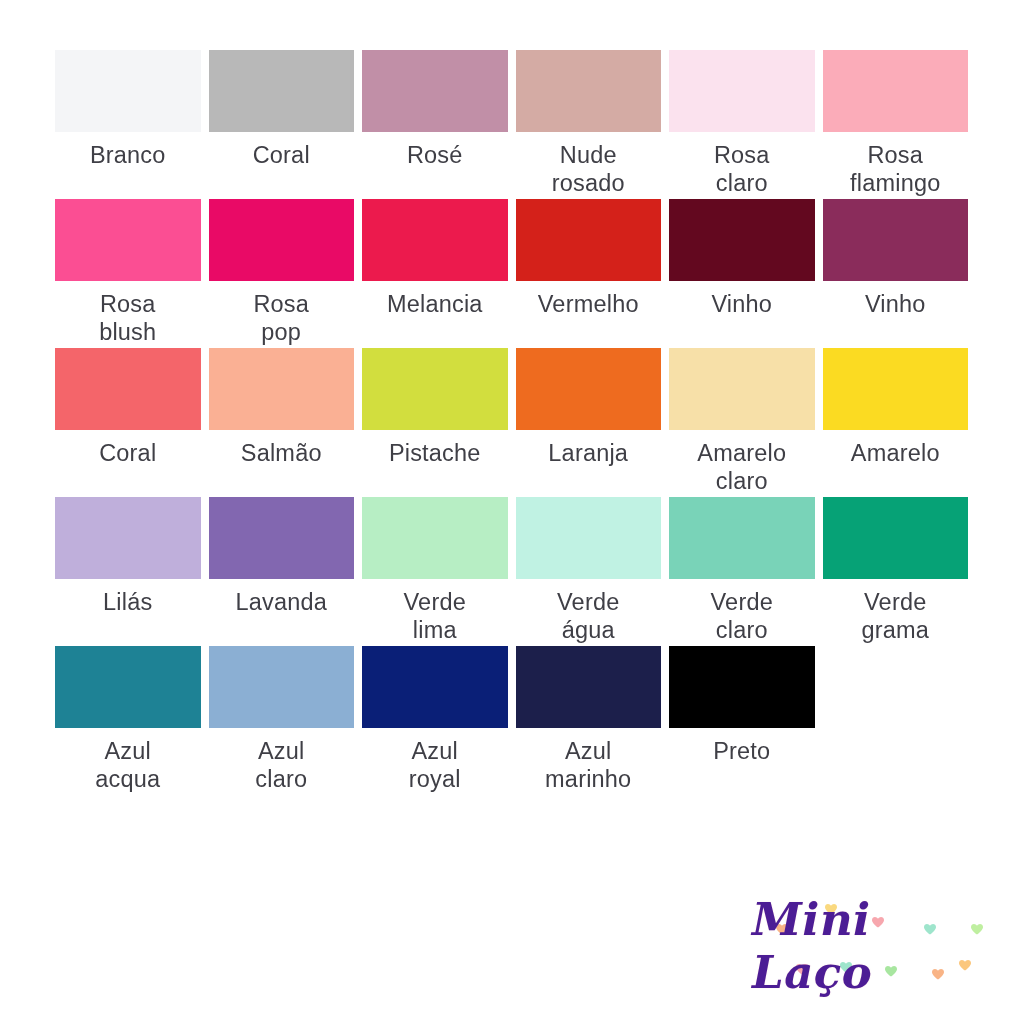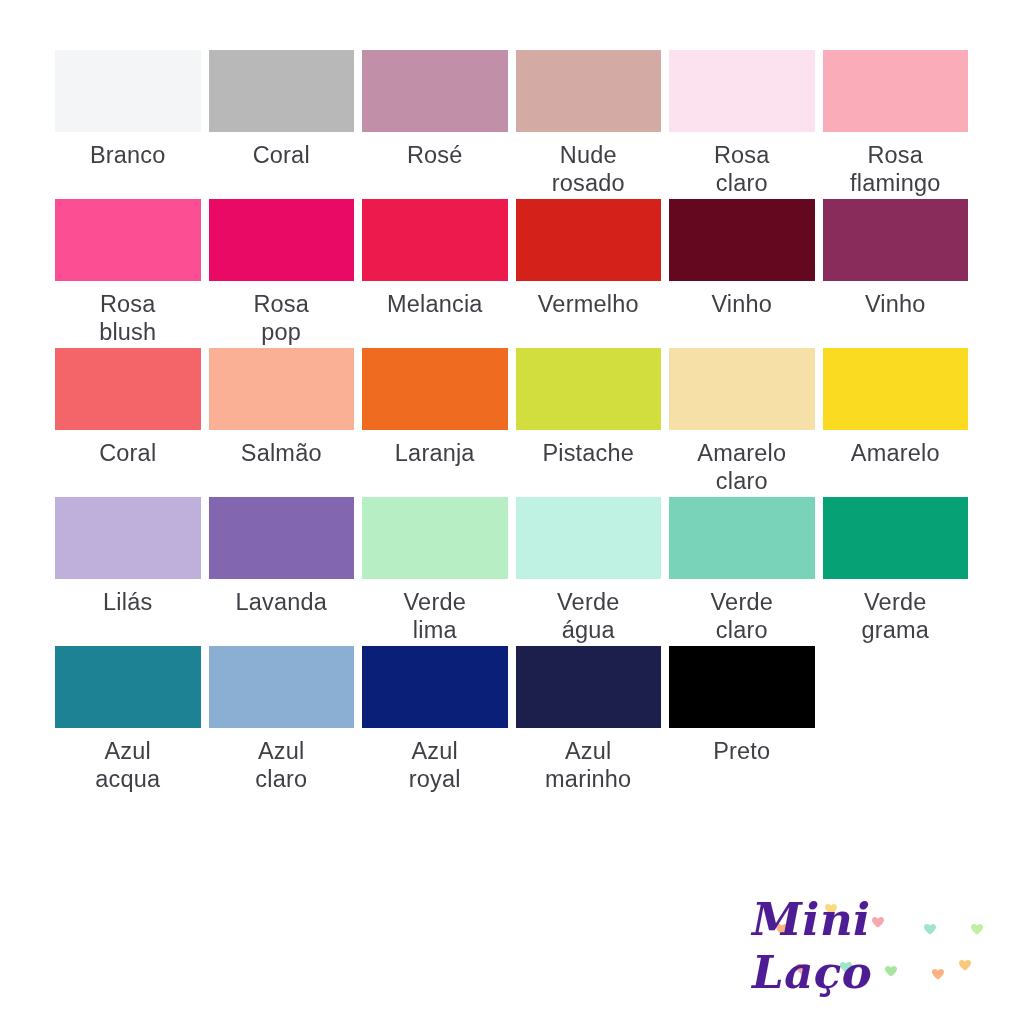--- a/index.html
+++ b/index.html
@@ -149,26 +149,26 @@
       </div>
       <div class="swatch-cell">
         <div class="swatch-chip" style="background-color: rgb(244, 101, 106);"></div>
         <div class="swatch-label">Coral</div>
       </div>
       <div class="swatch-cell">
         <div class="swatch-chip" style="background-color: rgb(250, 176, 148);"></div>
         <div class="swatch-label">Salmão</div>
       </div>
       <div class="swatch-cell">
+        <div class="swatch-chip" style="background-color: rgb(210, 222, 62);"></div>
+        <div class="swatch-label">Pistache</div>
+      </div>
+      <div class="swatch-cell">
         <div class="swatch-chip" style="background-color: rgb(238, 107, 31);"></div>
         <div class="swatch-label">Laranja</div>
-      </div>
-      <div class="swatch-cell">
-        <div class="swatch-chip" style="background-color: rgb(210, 222, 62);"></div>
-        <div class="swatch-label">Pistache</div>
       </div>
       <div class="swatch-cell">
         <div class="swatch-chip" style="background-color: rgb(247, 224, 168);"></div>
         <div class="swatch-label">Amarelo
 claro</div>
       </div>
       <div class="swatch-cell">
         <div class="swatch-chip" style="background-color: rgb(251, 219, 34);"></div>
         <div class="swatch-label">Amarelo</div>
       </div>

